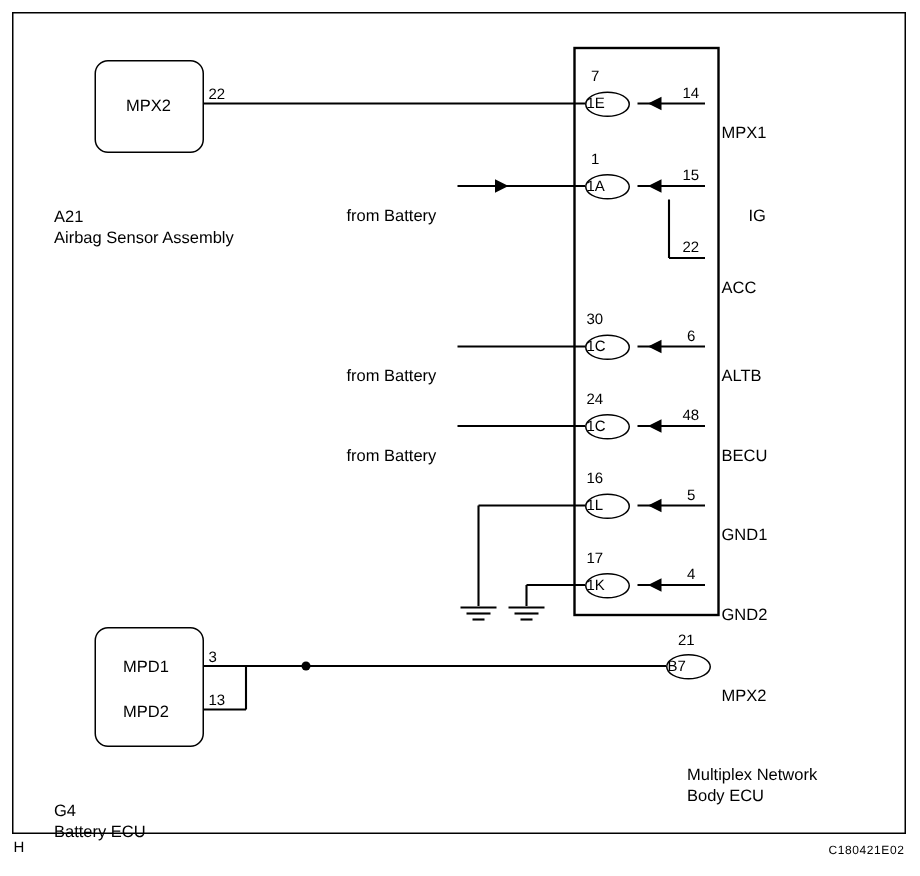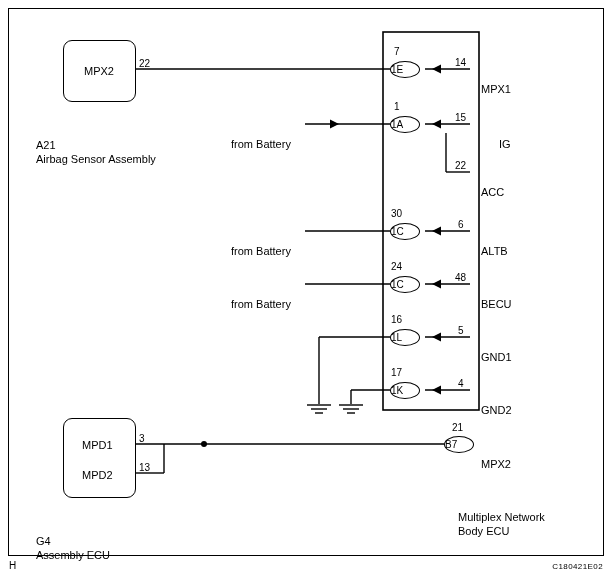--- a/index.html
+++ b/index.html
@@ -157,21 +157,21 @@
   <div class="conn-num" style="left:139px; top:58px;">22</div>
   <div class="caption" style="left:36px; top:110px;">A21</div>
   <div class="caption" style="left:36px; top:124px;">Airbag Sensor Assembly</div>
 
   <div class="comp-box" style="left:63px; top:418px; width:73px; height:80px;"></div>
   <div class="box-label" style="left:82px; top:439px;">MPD1</div>
   <div class="conn-num" style="left:139px; top:433px;">3</div>
   <div class="box-label" style="left:82px; top:469px;">MPD2</div>
   <div class="conn-num" style="left:139px; top:462px;">13</div>
   <div class="caption" style="left:36px; top:506px;">G4</div>
-  <div class="caption" style="left:36px; top:520px;">Assembly ECU</div>
+  <div class="caption" style="left:36px; top:520px;">Battery ECU</div>
 
   <div class="caption" style="left:458px; top:482px;">Multiplex Network</div>
   <div class="caption" style="left:458px; top:496px;">Body ECU</div>
 
   <div class="conn-num" style="left:394px; top:46px;">7</div>
   <div class="oval" style="left:390px; top:61px;">1E</div>
   <div class="conn-num" style="left:455px; top:57px;">14</div>
   <div class="lbl" style="left:481px; top:63px;">MPX1</div>
 
   <div class="lbl" style="left:231px; top:118px;">from Battery</div>

